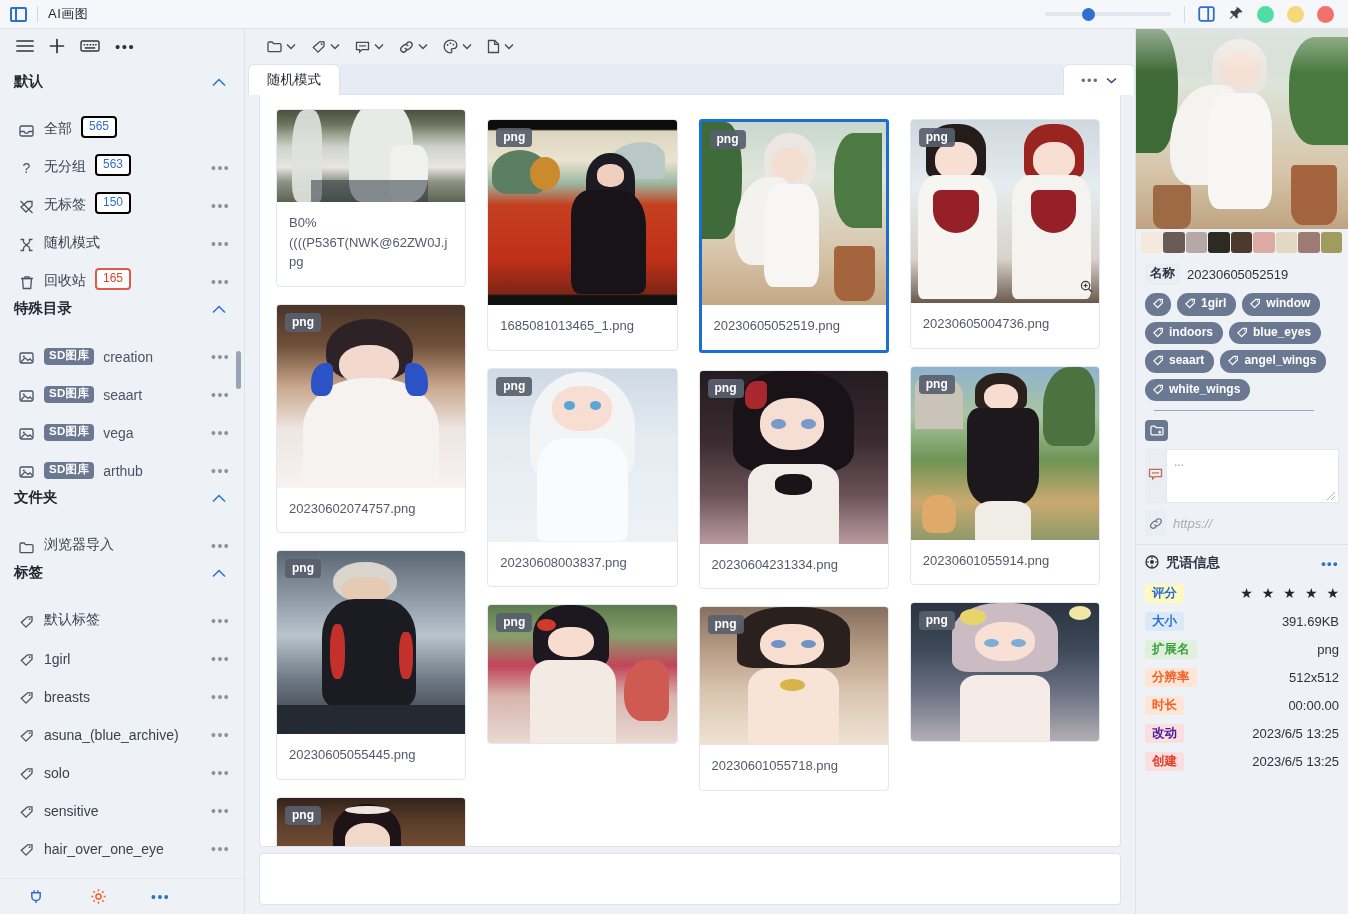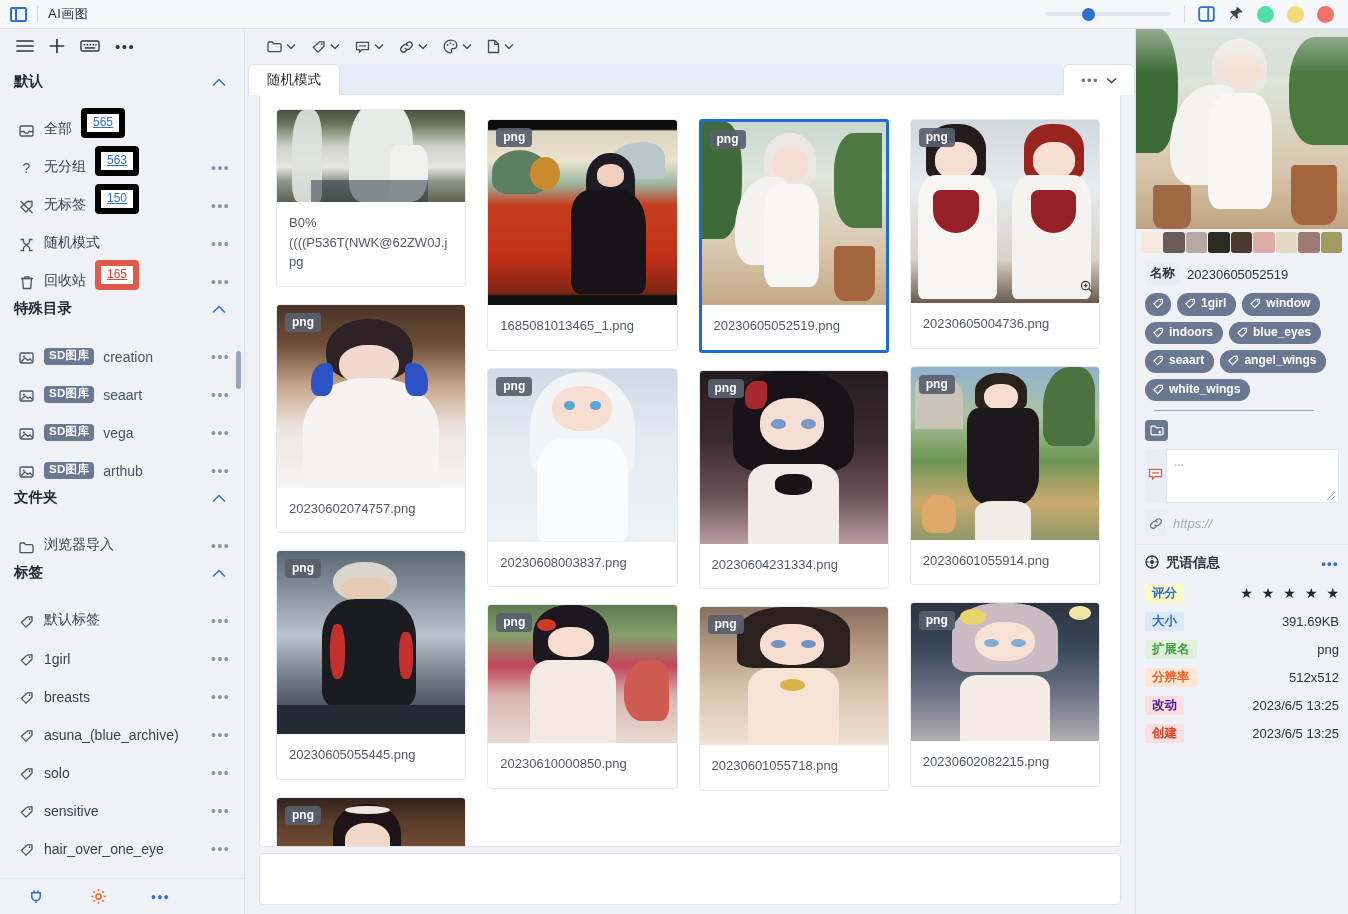--- a/index.html
+++ b/index.html
@@ -79,22 +79,22 @@
   .sb-item {
     display: flex; align-items: flex-end; gap: 9px;
     height: 38px; padding: 0 10px 0 18px;
     font-size: 14px; color: #3a4250; cursor: pointer;
     position: relative;
   }
   .sb-item .label { white-space: nowrap; overflow: hidden; text-overflow: ellipsis; }
   .sb-item .ico { width: 17px; display: flex; align-items: center; justify-content: center; flex: 0 0 17px; color: #4a5costume; }
   .sb-item .ico { color: #4b5464; }
   .count {
-    border: 6px solid #000000; color: #2f6fd0; border-radius: 4px;
-    font-size: 12px; padding: 1px 6px 2px; line-height: 1.25; background: #fff; text-decoration: underline;
+    border: 2px solid #000000; color: #2f6fd0; border-radius: 4px;
+    font-size: 12px; padding: 1px 6px 2px; line-height: 1.25; background: #fff;
   }
   .count.red { border-color: #e05a4a; color: #e0412b; }
   .dots {
     margin-left: auto; color: #8a93a3; font-size: 14px;
     letter-spacing: 1.4px; padding-right: 4px;
   }
   .sdtag {
     background: #6b7892; color: #fff; font-size: 11.5px; font-weight: bold;
     border-radius: 4px; padding: 2.5px 5px 3.5px; line-height: 1;
     letter-spacing: .3px;
@@ -726,21 +726,20 @@
             <div class="card">
               <div class="thumb" style="height:138px;background:
                 linear-gradient(180deg,#5e7b4f 0%,#86a06d 22%,#c2455a 44%,#d7b4ae 66%,#e9d9d2 100%);">
                 <span class="badge">png</span>
                 <div style="position:absolute;left:24%;top:0;width:40%;height:46%;background:#1d1820;border-radius:46% 46% 20% 20%"></div>
                 <div style="position:absolute;left:32%;top:16%;width:24%;height:22%;background:#f6ddd0;border-radius:46%"></div>
                 <div style="position:absolute;left:22%;top:40%;width:46%;height:62%;background:#f3eae4;border-radius:22% 26% 6% 6%"></div>
                 <div style="position:absolute;left:26%;top:10%;width:10%;height:9%;background:#d03a2d;border-radius:50%"></div>
                 <div style="position:absolute;right:4%;top:40%;width:24%;height:44%;background:#cf5a52;border-radius:50% 30% 20% 40%"></div>
               </div>
-              <div class="cap">20230610000850.png</div>
             </div>
           </div>
 
           <div class="gcol" style="padding-top:10px">
             <div class="card selected">
               <div class="thumb" style="height:183px;background:
                 linear-gradient(180deg,#c9d7cd 0%,#dfe6dc 30%,#d8c6ac 70%,#c3a885 100%);">
                 <span class="badge">png</span>
                 <div style="position:absolute;left:0;top:0;width:22%;height:64%;background:#3f6b3a;border-radius:0 40% 50% 0"></div>
                 <div style="position:absolute;right:2%;top:6%;width:26%;height:52%;background:#4c7a42;border-radius:40% 0 0 40%"></div>
@@ -828,21 +827,20 @@
                 linear-gradient(180deg,#2b3440 0%,#3d4a5a 34%,#6d7384 66%,#b3aeb4 100%);">
                 <span class="badge">png</span>
                 <div style="position:absolute;left:22%;top:0;width:56%;height:50%;background:#cbbcc4;border-radius:44% 44% 16% 16%"></div>
                 <div style="position:absolute;left:34%;top:14%;width:32%;height:28%;background:#f8e0d4;border-radius:46%"></div>
                 <div style="position:absolute;left:39%;top:26%;width:8%;height:6%;background:#7eaed8;border-radius:50%"></div>
                 <div style="position:absolute;right:39%;top:26%;width:8%;height:6%;background:#7eaed8;border-radius:50%"></div>
                 <div style="position:absolute;left:26%;top:52%;width:48%;height:50%;background:#f5ece8;border-radius:20% 20% 6% 6%"></div>
                 <div style="position:absolute;left:26%;top:4%;width:14%;height:12%;background:#e7d56c;border-radius:50%"></div>
                 <div style="position:absolute;right:4%;top:2%;width:12%;height:10%;background:#f0e7a6;border-radius:50%"></div>
               </div>
-              <div class="cap">20230602082215.png</div>
             </div>
           </div>
 
         </div>
       </div>
 
       <div class="footer-bar"></div>
     </div>
 
     <div class="rpanel">
@@ -998,20 +996,24 @@
       </div>
       <div class="proprow">
         <span class="proplabel" style="background:#dff0dc;color:#3c9e3f">扩展名</span>
         <span class="propval">png</span>
       </div>
       <div class="proprow">
         <span class="proplabel" style="background:#fde6d6;color:#f2622a">分辨率</span>
         <span class="propval">512x512</span>
       </div>
       <div class="proprow">
+        <span class="proplabel" style="background:#fde6d6;color:#f2622a">时长</span>
+        <span class="propval">00:00.00</span>
+      </div>
+      <div class="proprow">
         <span class="proplabel" style="background:#fbdfe0;color:#4c1d95">改动</span>
         <span class="propval">2023/6/5 13:25</span>
       </div>
       <div class="proprow">
         <span class="proplabel" style="background:#fbdfe0;color:#e0412b">创建</span>
         <span class="propval">2023/6/5 13:25</span>
       </div>
     </div>
 
   </div>

